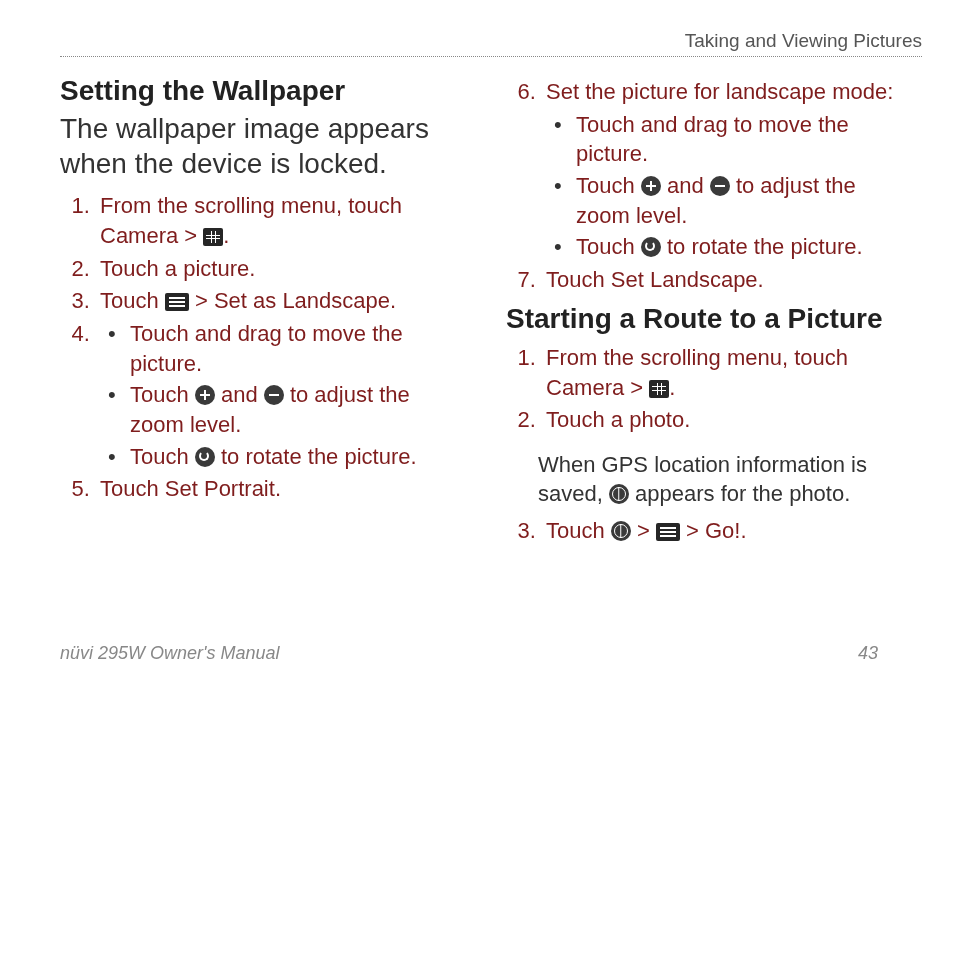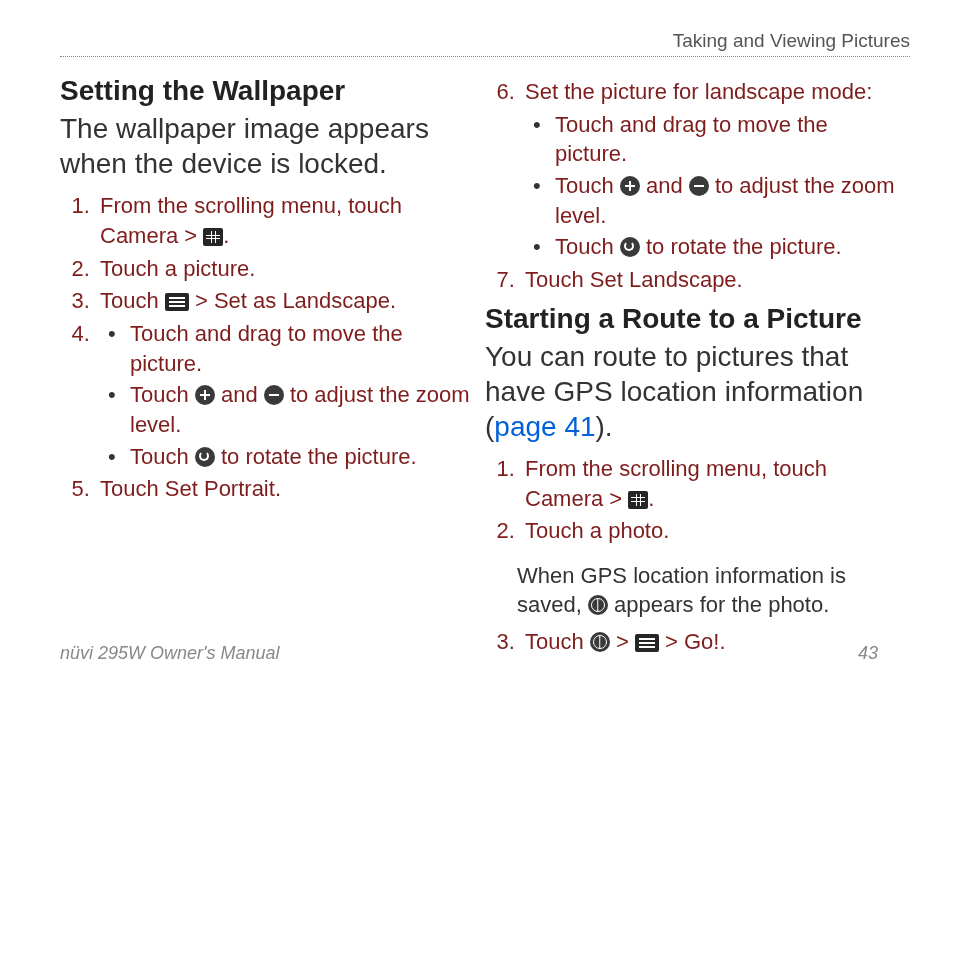--- a/index.html
+++ b/index.html
@@ -8,36 +8,37 @@
     width: 954px;
     height: 954px;
     font-family: "Helvetica Neue", Helvetica, Arial, sans-serif;
     color: #343434;
     background: #fff;
   }
   .page {
     box-sizing: border-box;
     width: 954px;
     height: 698px;
-    padding: 30px 44px 30px 60px;
+    padding: 30px 32px 30px 60px;
     position: relative;
   }
   .running-head {
     text-align: right;
     font-size: 19px;
     color: #555;
     padding-bottom: 4px;
   }
   .head-rule {
     border: none;
     border-top: 1px dotted #888;
     margin: 0 0 12px 0;
   }
   .cols {
     display: flex;
+    gap: 30px;
   }
   .col {
     flex: 1;
     min-width: 0;
   }
   h2 {
     font-size: 28px;
     font-weight: 700;
     margin: 6px 0 4px 0;
     line-height: 1.15;
@@ -203,23 +204,20 @@
               <span>Touch </span><span class="ic ic-circ ic-rotate"></span><span> to rotate the picture.</span>
             </li>
           </ul>
         </li>
         <li>
           <span>Touch </span><b>Set Landscape</b><span>.</span>
         </li>
       </ol>
 
       <h2>Starting a Route to a Picture</h2>
-      <p class="intro">
-        <span>You can route to pictures that have GPS location information (</span><a class="link">page 41</a><span>).</span>
-      </p>
 
       <ol>
         <li>
           <span>From the scrolling menu, touch </span><b>Camera</b><span> &gt; </span><span class="ic ic-grid"></span><span>.</span>
         </li>
         <li>Touch a photo.</li>
       </ol>
       <p class="note">
         <span>When GPS location information is saved, </span><span class="ic ic-circ ic-globe"></span><span> appears for the photo.</span>
       </p>

